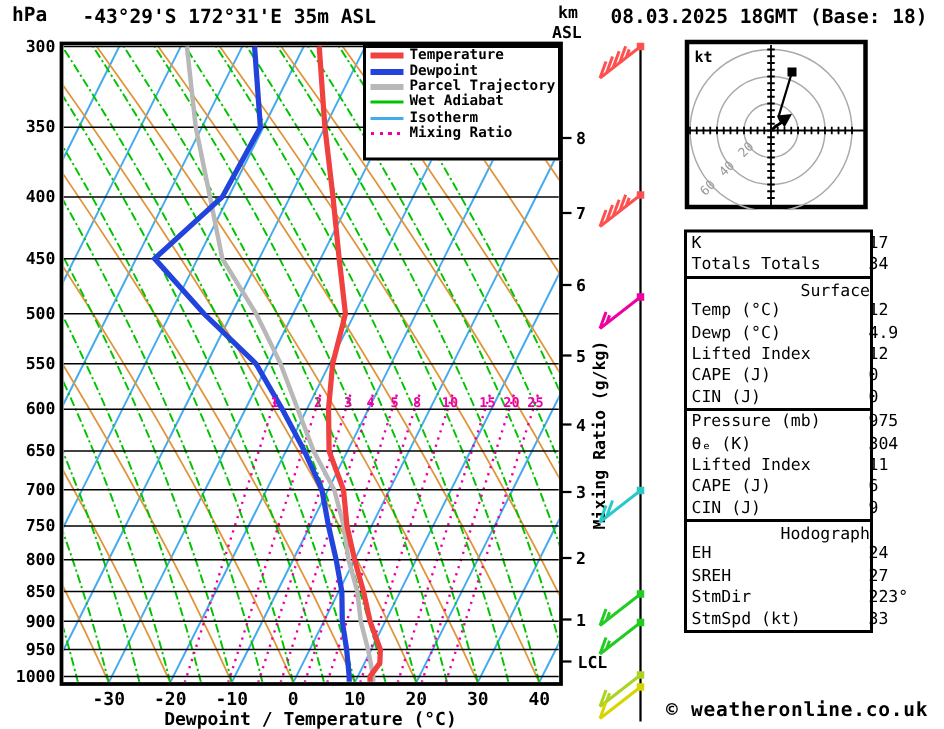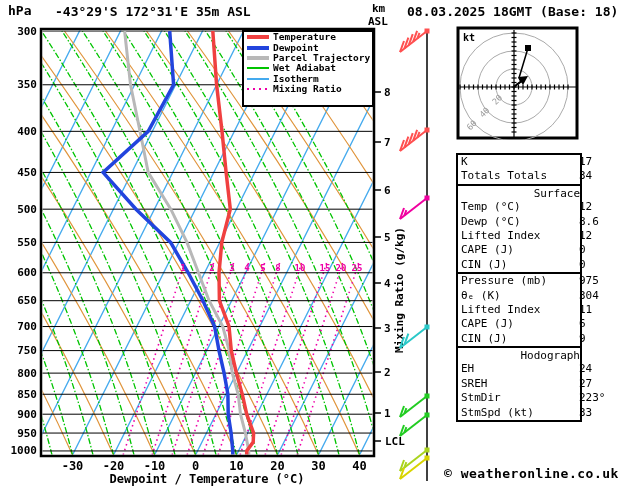--- a/index.html
+++ b/index.html
@@ -352,21 +352,21 @@
         </div>
       </div>
       <div class="sec">
         <div class="thead">Surface</div>
         <div class="trow">
           <span class="lbl">Temp (°C)</span>
           <span class="val">12</span>
         </div>
         <div class="trow">
           <span class="lbl">Dewp (°C)</span>
-          <span class="val">8.6</span>
+          <span class="val">4.9</span>
         </div>
         <div class="trow">
           <span class="lbl">Lifted Index</span>
           <span class="val">12</span>
         </div>
         <div class="trow">
           <span class="lbl">CAPE (J)</span>
           <span class="val">0</span>
         </div>
         <div class="trow">

